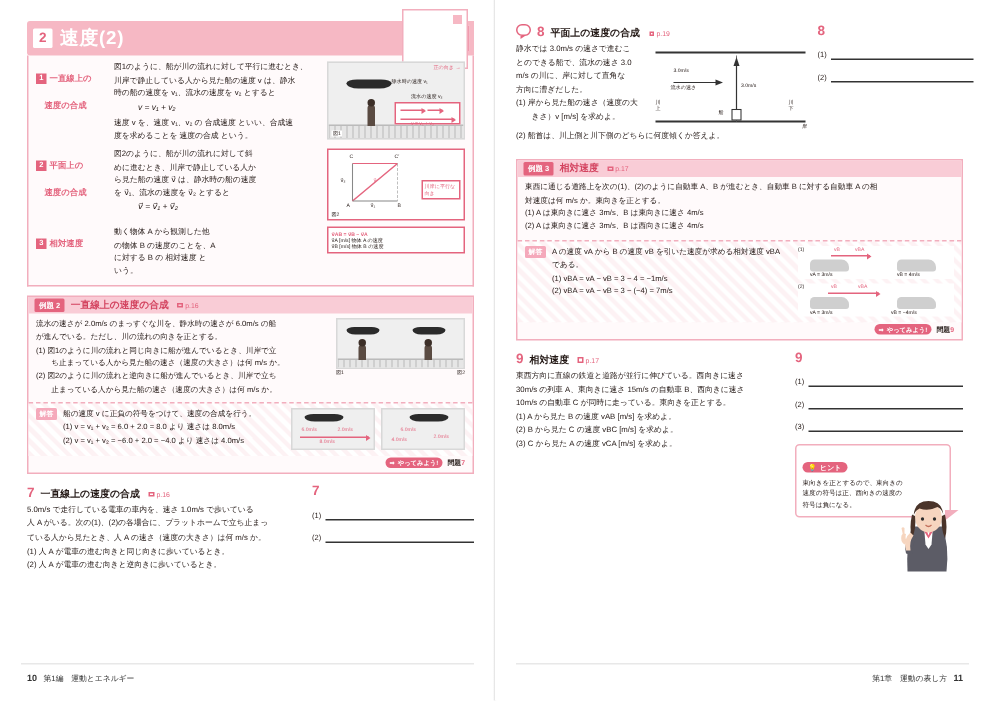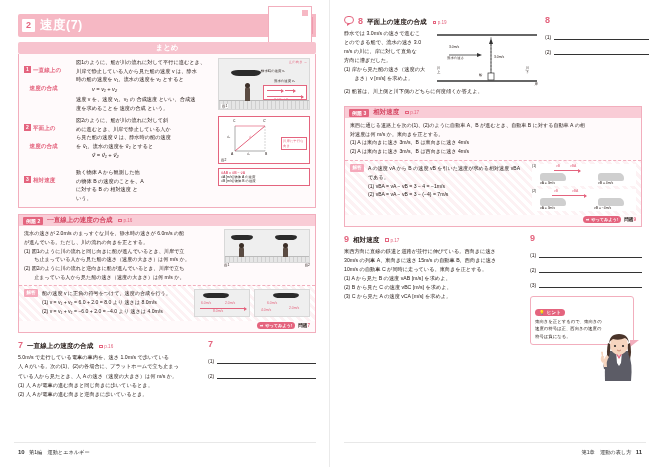--- a/index.html
+++ b/index.html
@@ -172,37 +172,34 @@
 </style>
 </head>
 <body>
 
 <div class="spread">
 
   <div class="page page-left">
 
     <div class="chap-head">
       <div class="chap-num">2</div>
-      <div class="chap-title">速度(7)</div>
+      <div class="chap-title">速度(2)</div>
       <div class="date-box">
         <div class="date-row">
           <span>学習日</span>
           <span>月</span>
           <span>日</span>
         </div>
         <div class="date-row">
           <span class="sq"></span><span>p.16 ～ 19</span>
         </div>
       </div>
       <div class="corner-notch"></div>
     </div>
 
-    <div class="matome-band">
-      <span>まとめ</span>
-    </div>
 
     <div class="matome-body">
 
       <div class="sum-row">
         <div class="sum-label">
           <span class="bn">1</span><span class="lt">一直線上の<br>　速度の合成</span>
         </div>
         <div class="sum-text">
           <div>図1のように、船が川の流れに対して平行に進むとき、</div>
           <div>川岸で静止している人から見た船の速度 v は、静水</div>

